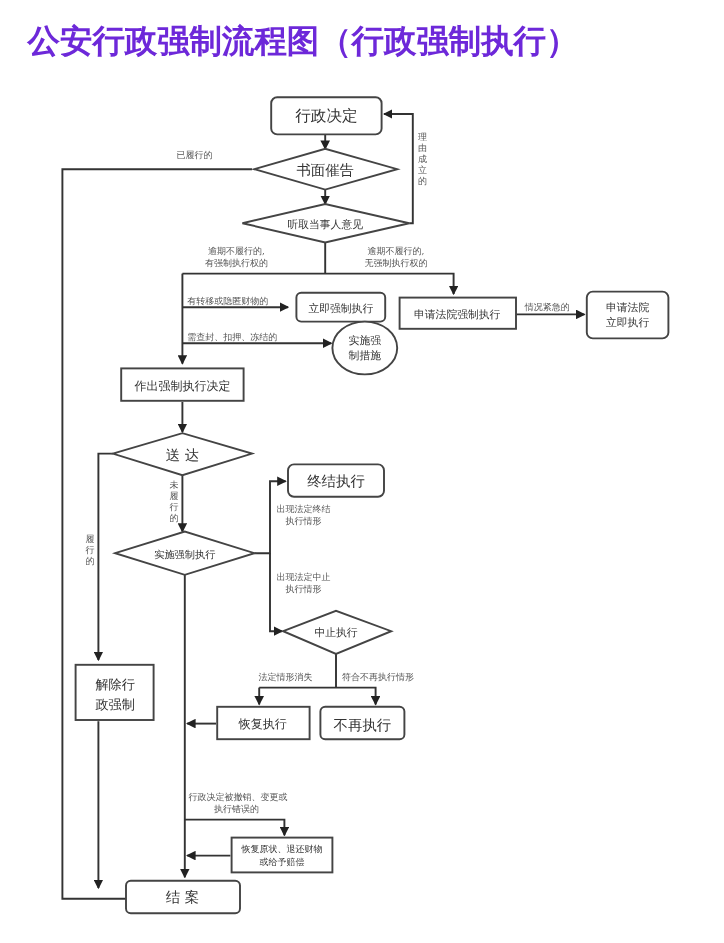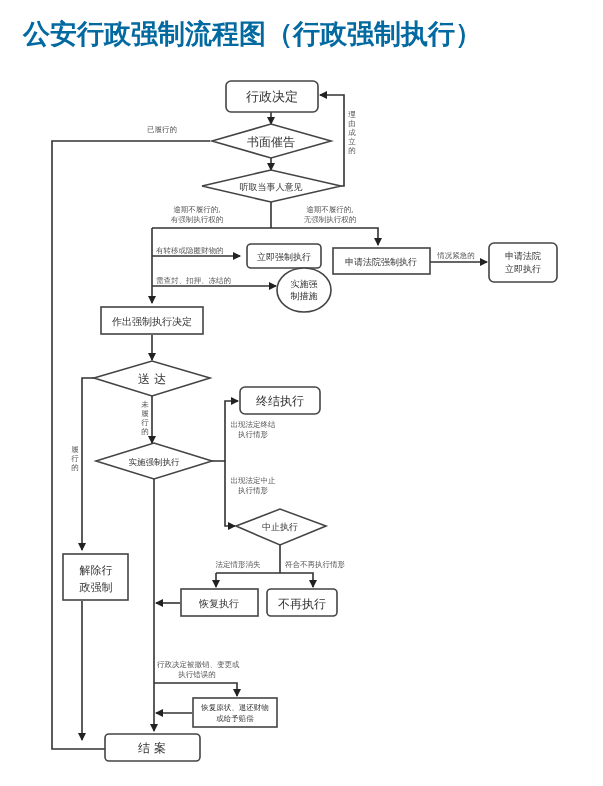--- a/index.html
+++ b/index.html
@@ -1,17 +1,17 @@
 <!DOCTYPE html>
 <html><head>
 <meta charset="utf-8">
 <style>
   html, body { margin: 0; padding: 0; background: #ffffff; }
   body { width: 603px; height: 786px; position: relative; overflow: hidden; font-family: "DejaVu Serif", "Liberation Serif", serif; }
-  #title { position: absolute; left: 0; top: 16px; width: 505px; text-align: center; font-size: 27px; font-weight: bold; color: #0369a1; letter-spacing: 0px; }
+  #title { position: absolute; left: 0; top: 16px; width: 505px; text-align: center; font-size: 27px; font-weight: bold; color: #6d28d9; letter-spacing: 0px; }
   svg { position: absolute; left: 0; top: 0; }
   .ln { stroke: #333; stroke-width: 1.6; fill: none; }
   .bx { stroke: #444; stroke-width: 1.6; fill: #fff; }
   .t { fill: #333; font-family: "DejaVu Serif", "Liberation Serif", serif; }
   .lbl { fill: #555; font-size: 7.5px; font-family: "DejaVu Serif", "Liberation Serif", serif; }
 </style>
 </head>
 <body>
 
 <div id="title">公安行政强制流程图（行政强制执行）</div>

